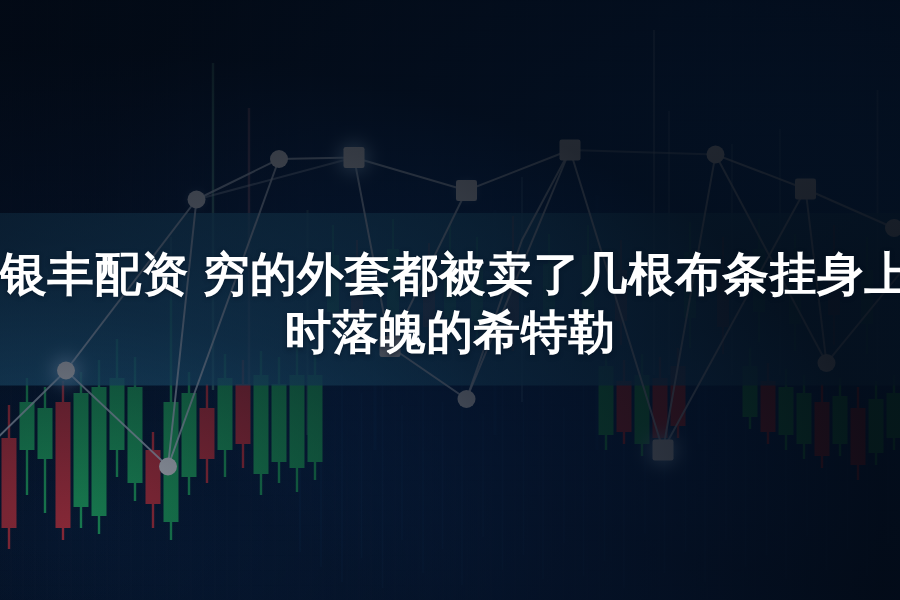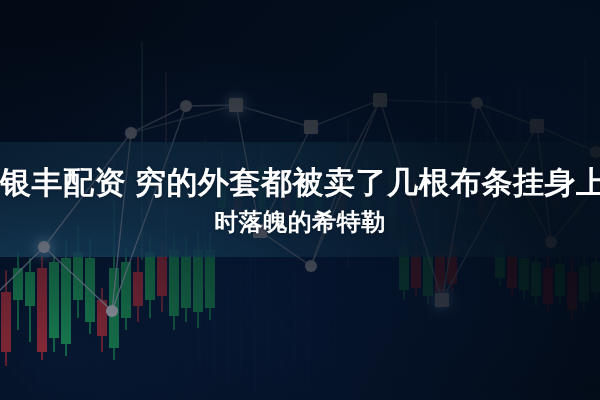--- a/index.html
+++ b/index.html
@@ -59,21 +59,21 @@
     left: 0;
     width: 600px;
     text-align: center;
     color: #ffffff;
     font-weight: 700;
     letter-spacing: .5px;
     text-shadow: 0 1px 3px rgba(3,16,32,.55);
     white-space: nowrap;
   }
   .hl-1 { top: 165px; font-size: 31px; line-height: 36px; }
-  .hl-2 { top: 204px; font-size: 24px; line-height: 36px; }
+  .hl-2 { top: 204px; font-size: 31px; line-height: 36px; }
 </style>
 </head>
 <body>
 
 <div id="stage">
 
   <div class="bg-base"></div>
   <div class="bg-tex"></div>
 
   <svg class="layer" viewBox="0 0 600 400" preserveAspectRatio="none">

